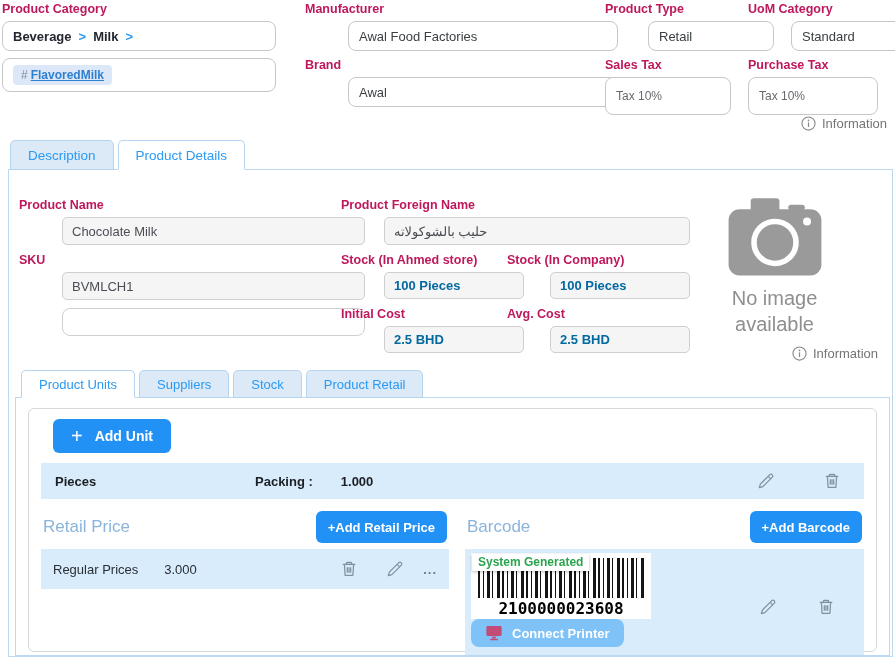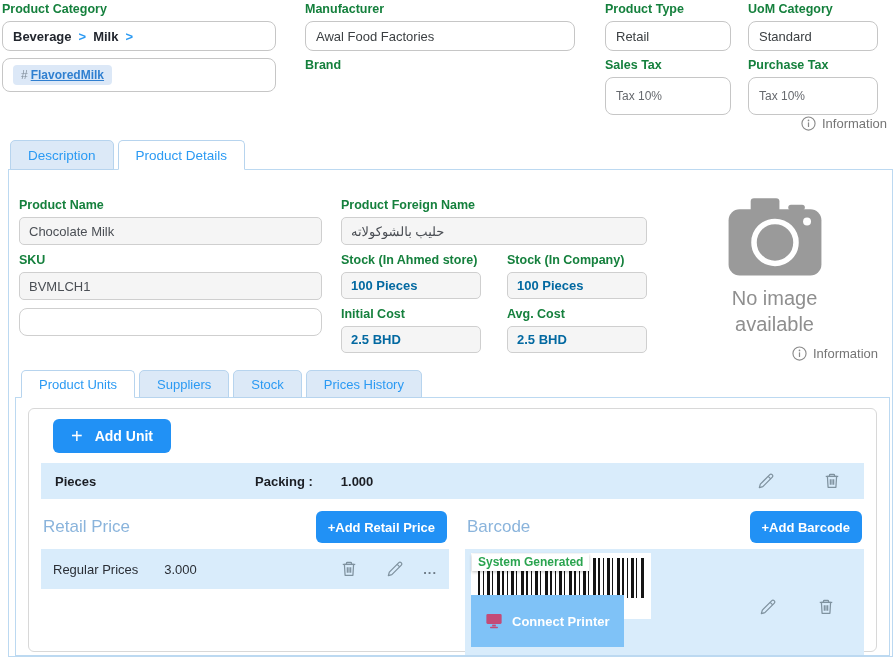--- a/index.html
+++ b/index.html
@@ -1,26 +1,26 @@
 <!DOCTYPE html>
 <html><head>
 <meta charset="utf-8">
 <style>
   * { box-sizing: border-box; margin: 0; padding: 0; }
   html,body { width:895px; height:658px; overflow:hidden; }
   body { font-family:"Liberation Sans",sans-serif; background:#fff; color:#1b1e24; font-size:13px; }
 
-  .lbl { font-size:12.5px; font-weight:700; color:#15803d; margin-bottom:5px; }
+  .lbl { font-size:12.5px; font-weight:700; color:#be185d; margin-bottom:5px; }
 
   
   .topform { position:relative; height:140px; }
   .fg { position:absolute; }
   .box { border:1px solid #c6c6c6; border-radius:8px; background:#fff; display:flex; align-items:center;
          padding:0 10px; font-size:13px; color:#3c4043; width:100%; }
-  input.box, input.inp { font-family:inherit; outline:none; }
+  input.box, input.inp { font-family:inherit; outline:none;margin-left:43px; }
   .h30 { height:30px; } .h34 { height:34px; } .h38 { height:38px; }
   .crumb { font-size:13px; color:#22262e; font-weight:600; }
   .chev { color:#2b9af3; font-weight:700; margin:0 7px; font-size:13px; }
   .tag { background:#dce8f7; border-radius:4px; padding:3px 8px; font-size:12px; cursor:pointer; }
   .tag .hash { color:#7f8c99; margin-right:3px; }
   .tag .tagtxt { color:#2f7fd0; text-decoration:underline; font-weight:600; }
   .taxtxt { font-size:12px; color:#66696e; }
 
   .inforow { display:flex; align-items:center; gap:6px; color:#757575; font-size:13px; cursor:pointer; }
 
@@ -83,22 +83,22 @@
 
   .bc-row { height:106px; margin-top:6px; position:relative; }
   .bc-box { position:absolute; left:6px; top:4px; width:180px; height:66px; background:#fff; }
   .bc-badge { position:absolute; top:1px; left:1px; z-index:2; background:#fff; color:#2aa44f;
               font-size:12px; font-weight:700; padding:1px 6px 2px; box-shadow:0 1px 3px rgba(0,0,0,.25); white-space:nowrap; }
   .bc-bars { position:absolute; left:7px; right:7px; top:5px; height:40px;
              background:repeating-linear-gradient(90deg,#151515 0 2px,#fff 2px 5px,#151515 5px 6px,#fff 6px 9px,
              #151515 9px 12px,#fff 12px 14px,#151515 14px 15px,#fff 15px 19px,#151515 19px 22px,#fff 22px 24px); }
   .bc-num { position:absolute; bottom:1px; left:0; right:0; text-align:center;
             font-family:"DejaVu Sans Mono",monospace; font-weight:700; font-size:16px; color:#000; }
-  .connect { position:absolute; left:6px; bottom:8px; background:#7fc2f7; color:#fff; border:none; border-radius:0;
-             font-family:inherit; font-weight:700; font-size:13px; padding:18px 14px; display:flex; align-items:center; gap:9px; cursor:pointer; }
+  .connect { position:absolute; left:6px; bottom:8px; background:#7fc2f7; color:#fff; border:none; border-radius:8px;
+             font-family:inherit; font-weight:700; font-size:13px; padding:6px 14px; display:flex; align-items:center; gap:9px; cursor:pointer; }
   .bc-pencil { position:absolute; right:86px; top:48px; }
   .bc-trash { position:absolute; right:28px; top:48px; }
 
   .caticon { color:#9a9a9a; }
   .infoicon { flex:0 0 auto; }
 </style>
 </head>
 <body>
 
 <div class="topform">
@@ -130,20 +130,21 @@
   <div class="fg" style="left:2px; top:58px; width:274px;">
     <div class="box h34">
       <span class="tag">
         <span class="hash">#</span><span class="tagtxt">FlavoredMilk</span>
       </span>
     </div>
   </div>
 
   <div class="fg" style="left:305px; top:58px; width:270px;">
     <div class="lbl">Brand</div>
+    <input class="box h30" readonly="" value="Awal" style="">
   </div>
 
   <div class="fg" style="left:605px; top:58px; width:126px;">
     <div class="lbl">Sales Tax</div>
     <div class="box h38 taxtxt">
       <span>Tax 10%</span>
     </div>
   </div>
 
   <div class="fg" style="left:748px; top:58px; width:130px;">
@@ -234,21 +235,21 @@
     <div class="tab active">
       <span>Product Units</span>
     </div>
     <div class="tab">
       <span>Suppliers</span>
     </div>
     <div class="tab">
       <span>Stock</span>
     </div>
     <div class="tab">
-      <span>Prices History</span>
+      <span>Product Retail</span>
     </div>
   </div>
 
   <div class="innerpanel">
     <div class="card">
 
       <button class="btn-blue add-unit">
         <span class="plus">+</span>
         <span>Add Unit</span>
       </button>

